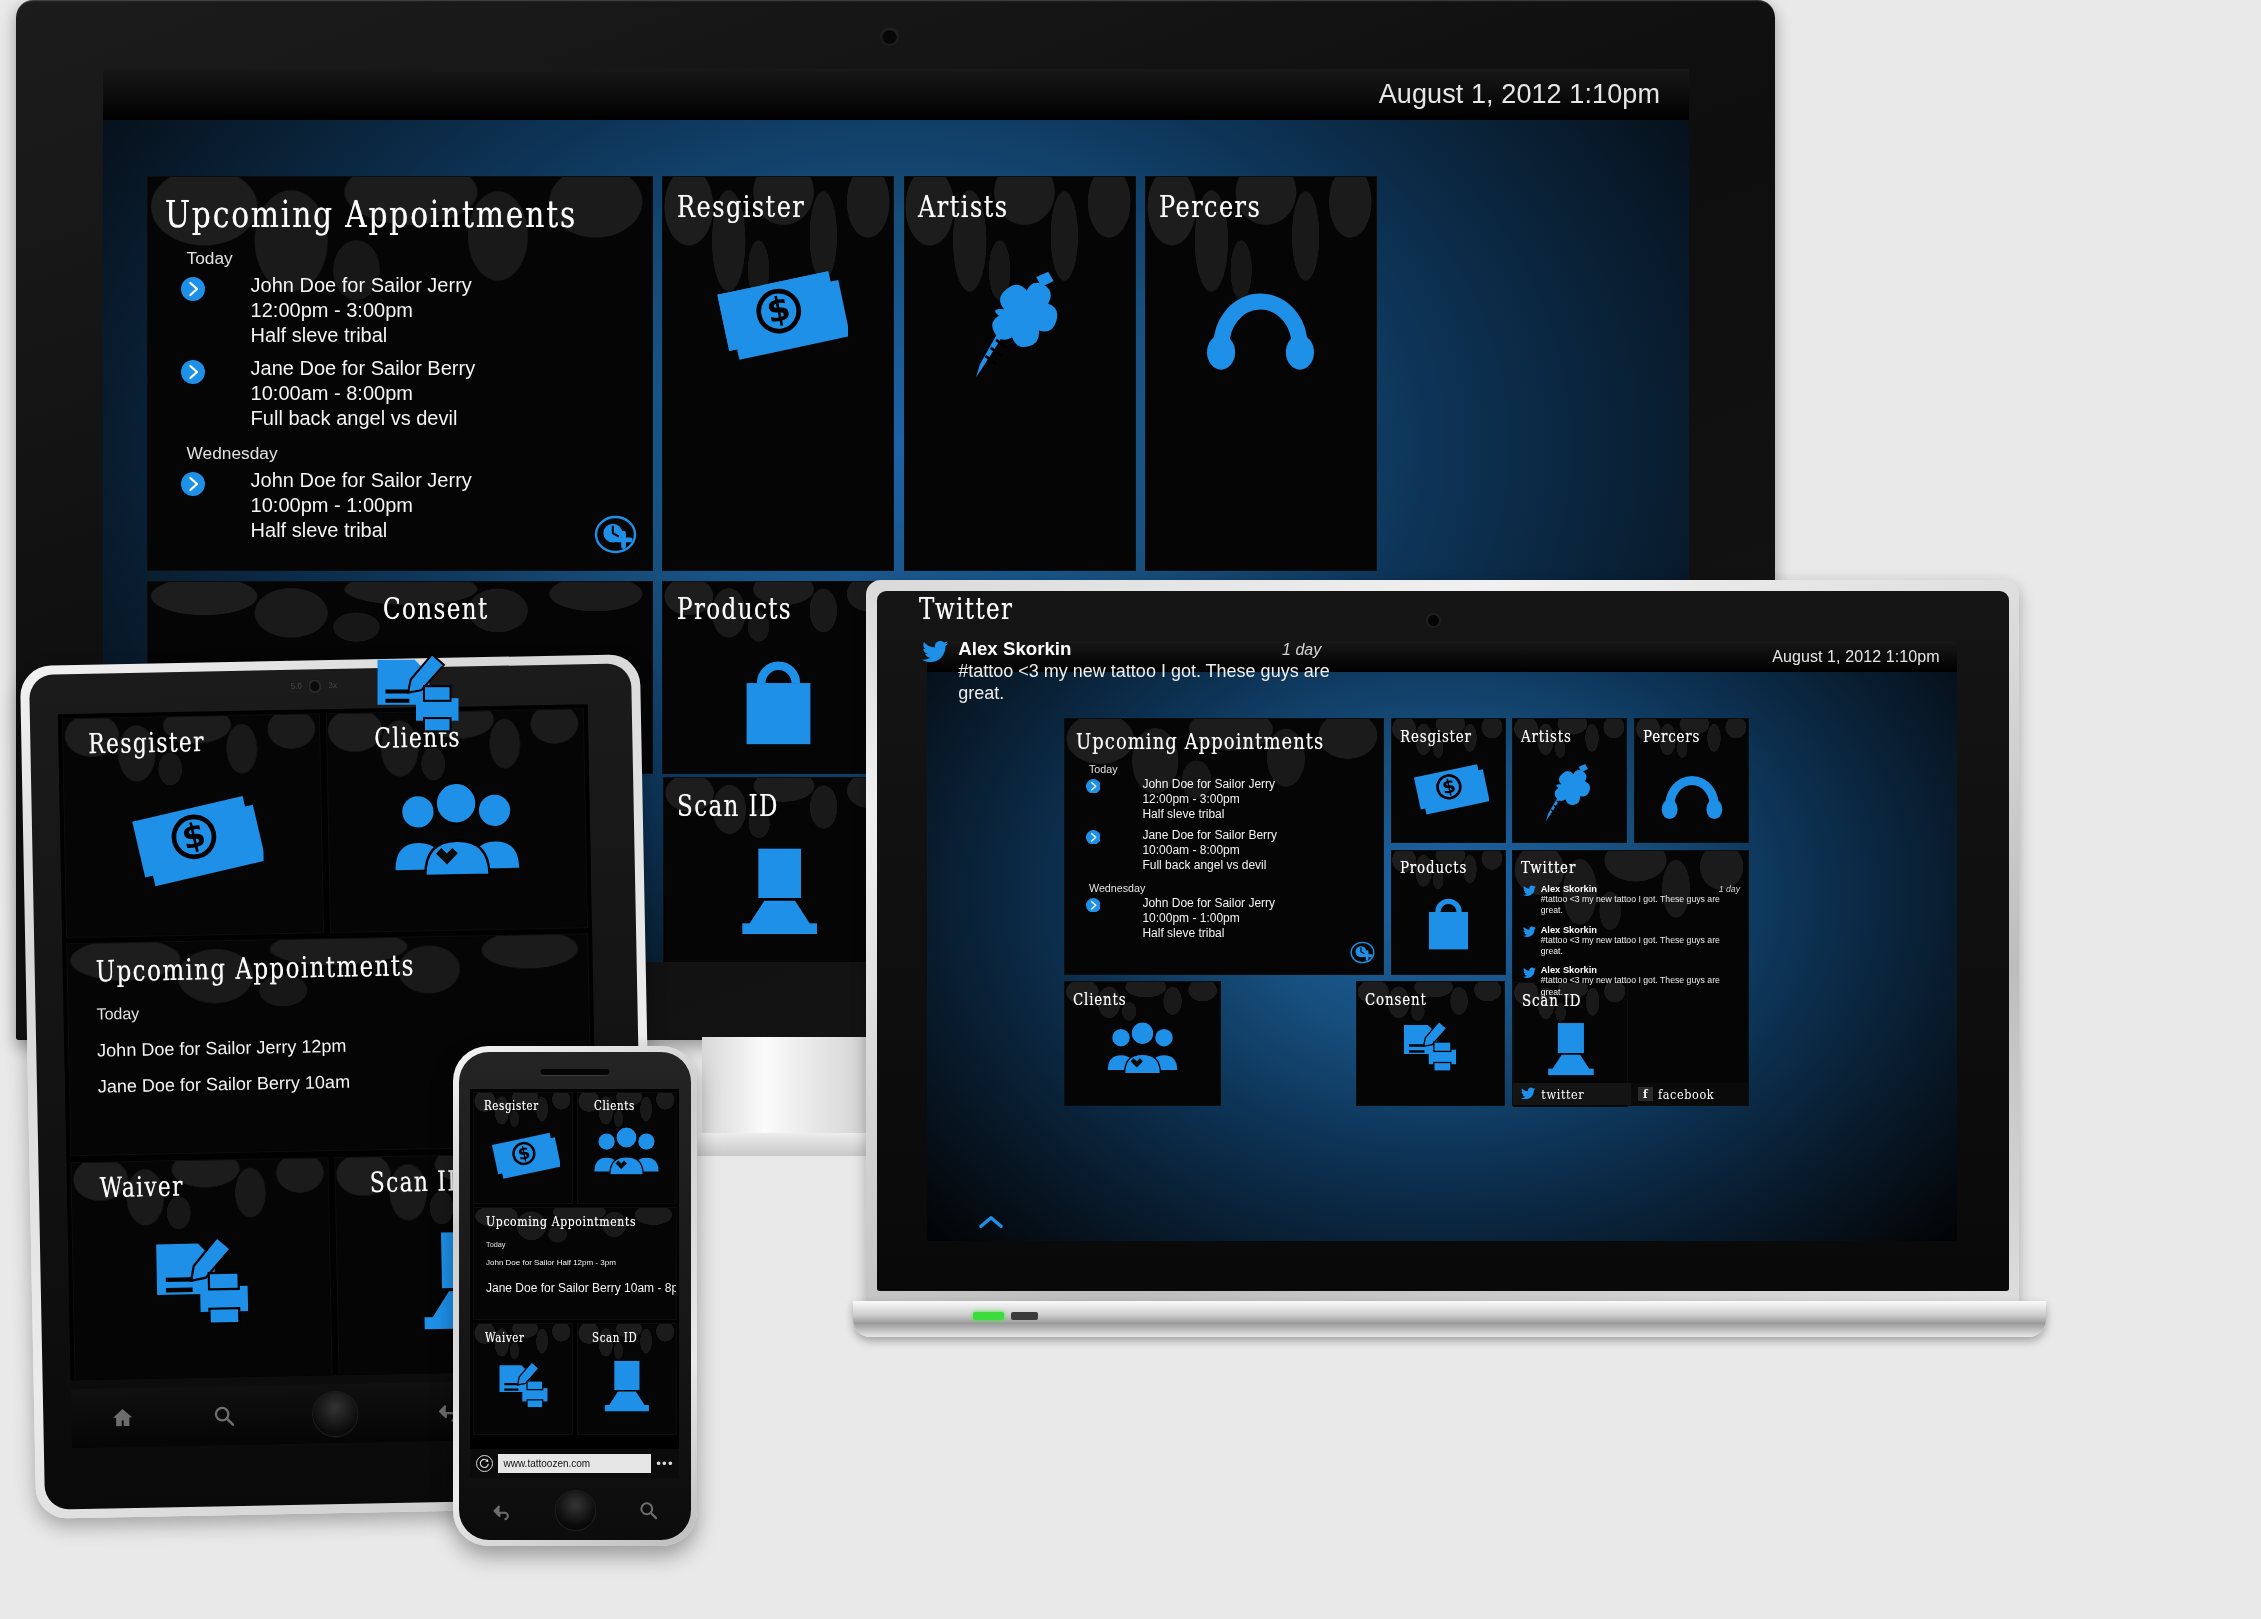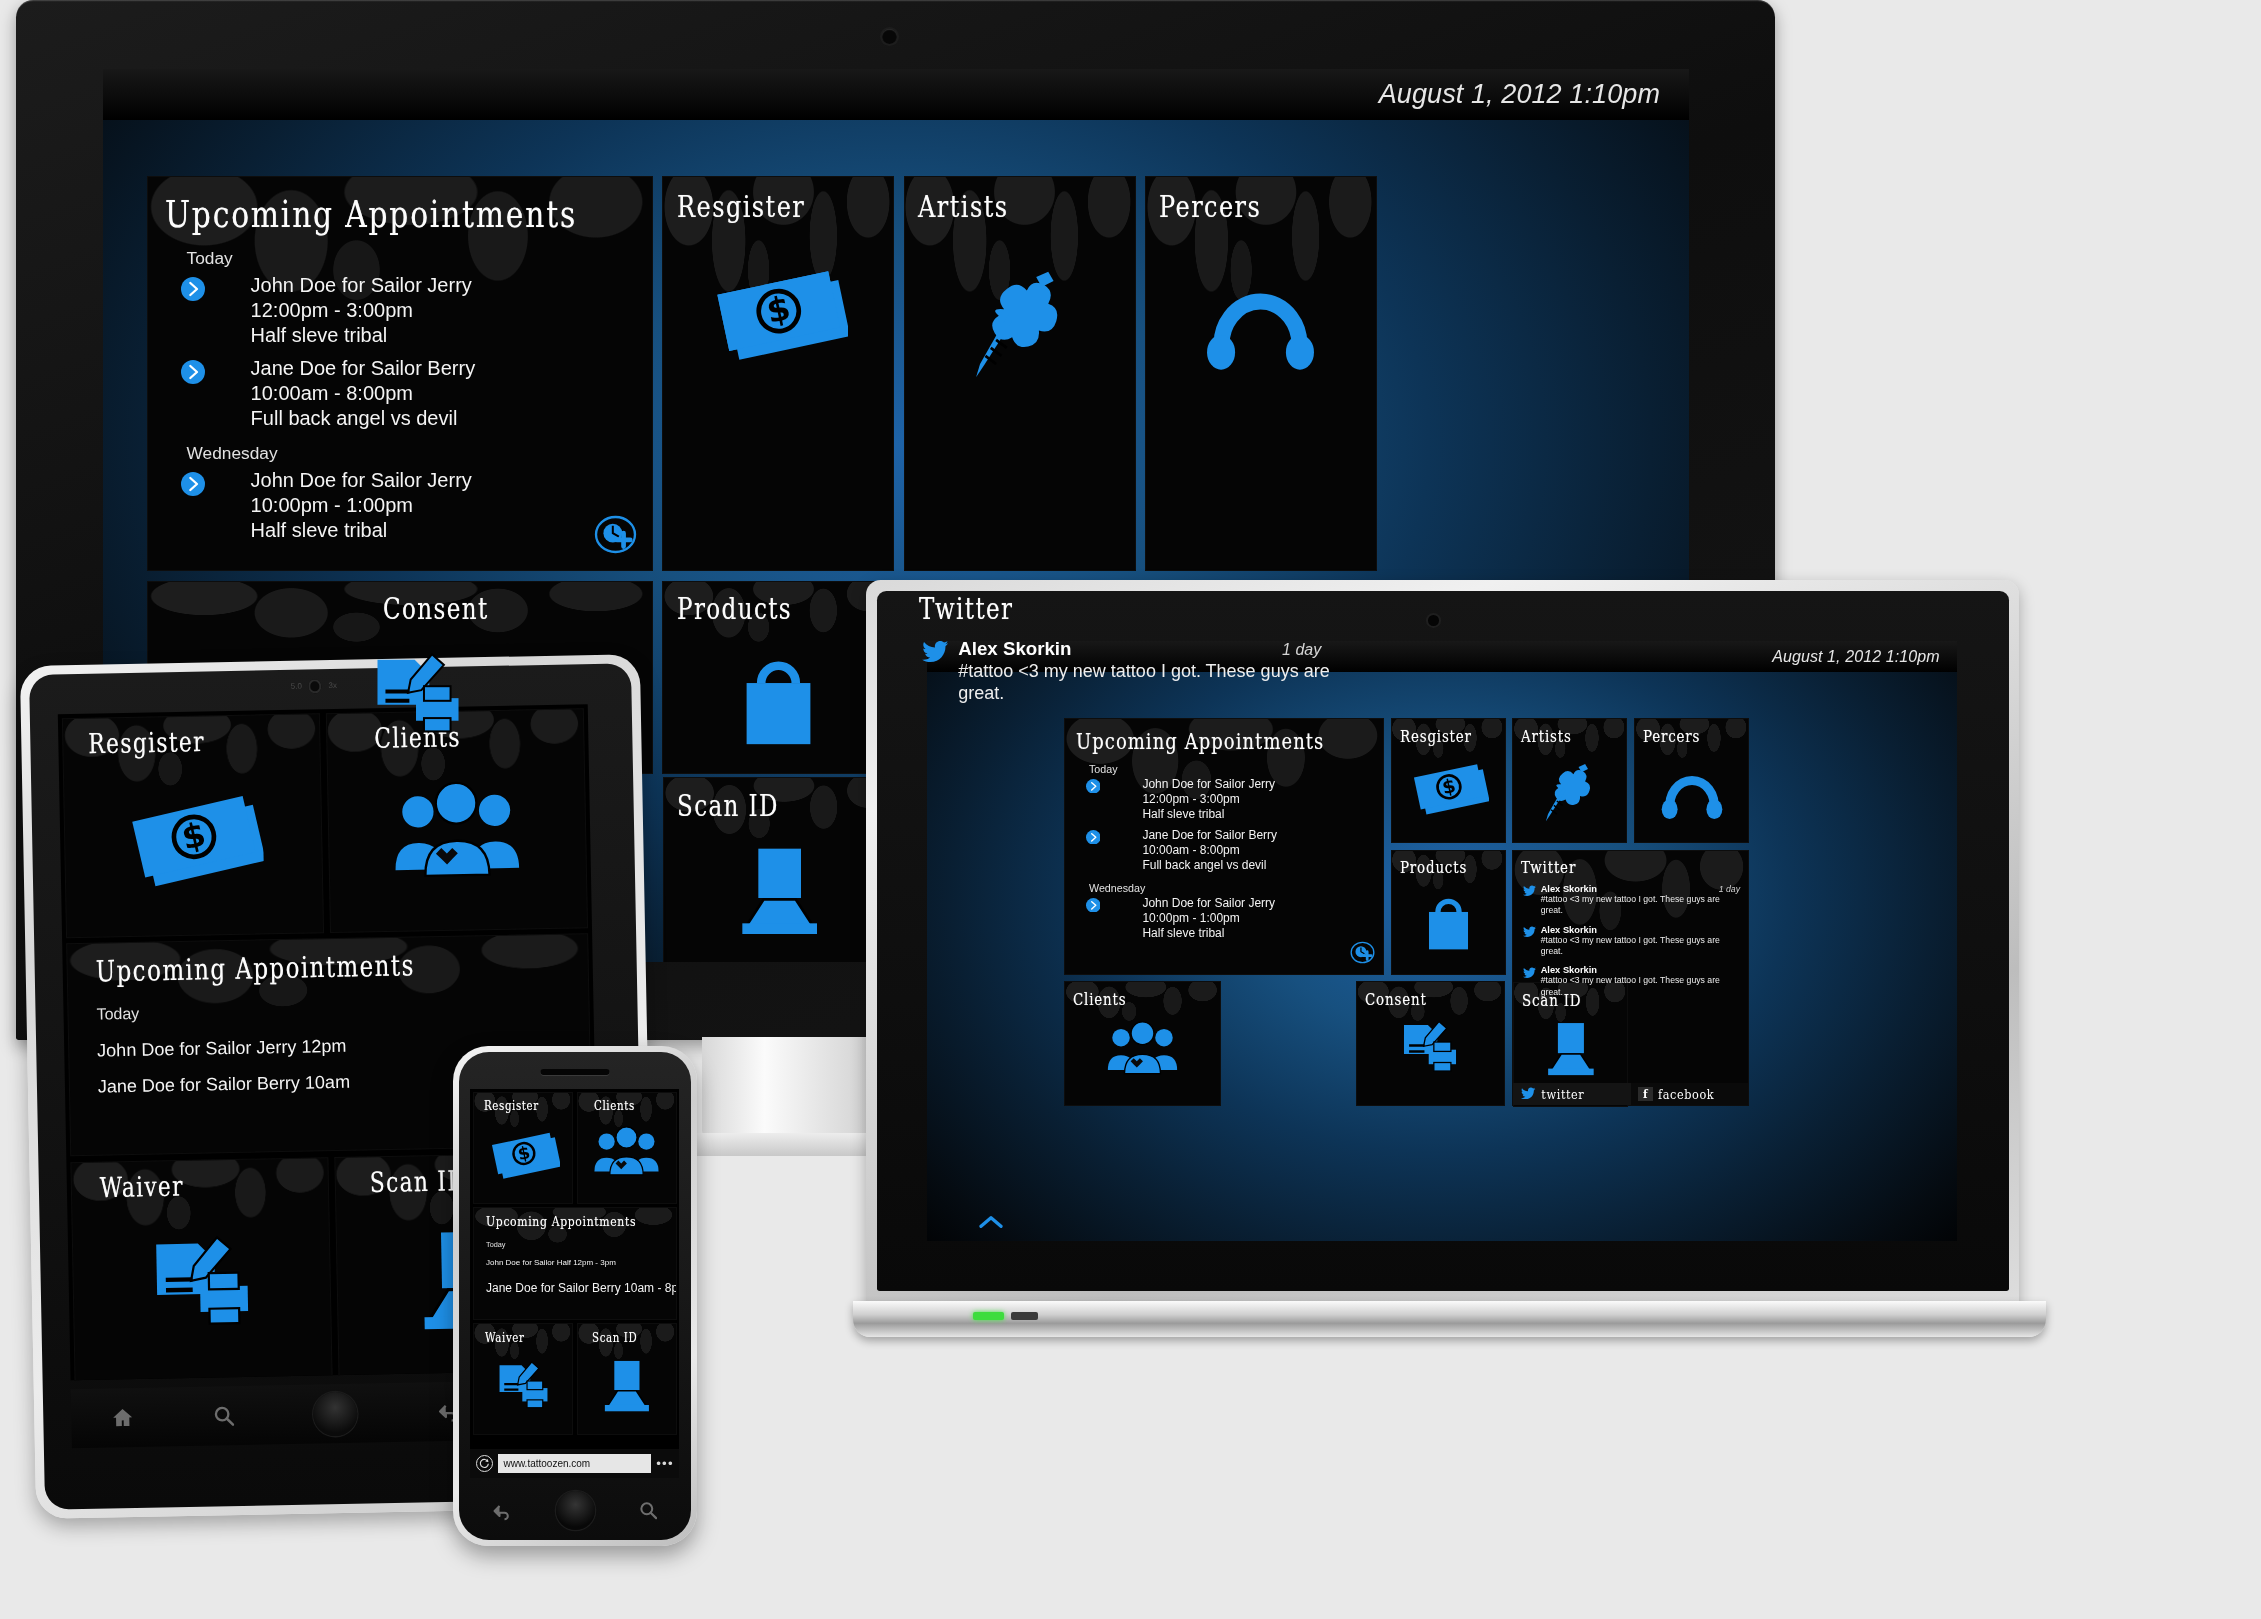--- a/index.html
+++ b/index.html
@@ -17,21 +17,21 @@
     background:
       radial-gradient(ellipse 70% 90% at 50% 42%, #1e63a8 0%, #17507f 26%, #0d3457 48%, #091f33 68%, #050b11 88%, #000 100%);
     overflow: hidden;
   }
   .topbar {
     position: absolute; top: 0; left: 0; right: 0;
     background: linear-gradient(#181818, #0b0b0b 55%, #000);
     color: #e6e6e6;
     display: flex; align-items: center; justify-content: flex-end;
   }
-  .topbar span { font-weight: 400; letter-spacing: 0.1px; font-style: italic; }
+  .topbar span { font-weight: 400; letter-spacing: 0.1px; }
 
   .tilegrid { position: absolute; display: grid; }
   .tile {
     position: relative;
     background: #050505;
     overflow: hidden;
     border: 0.7px solid #0d0d0d;
   }
   
   .tile::before {

